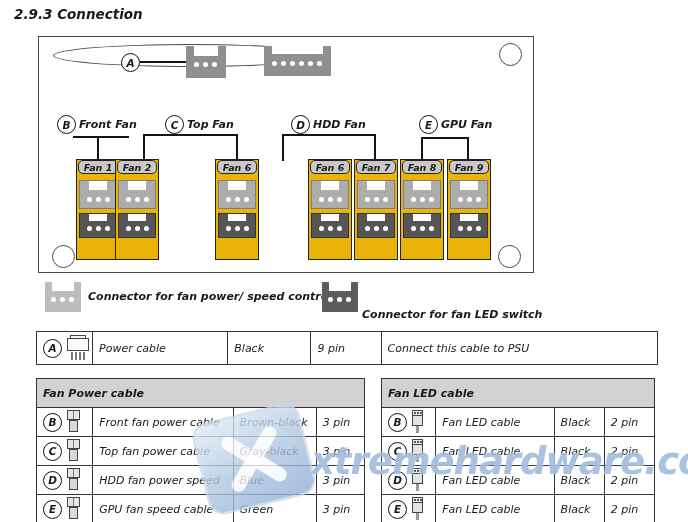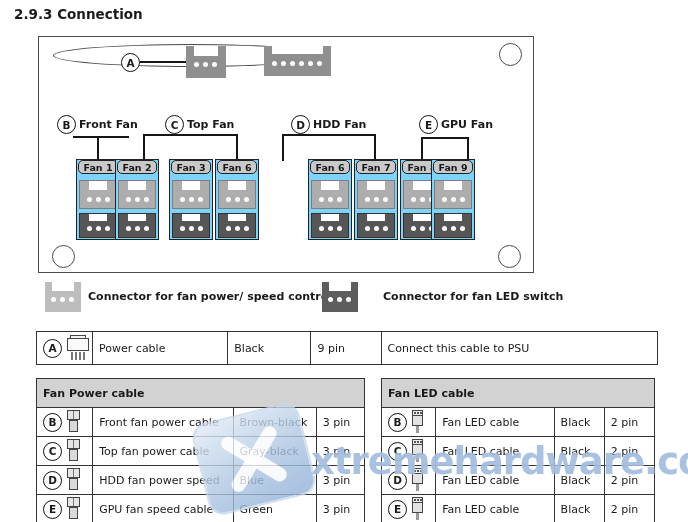--- a/index.html
+++ b/index.html
@@ -1,17 +1,17 @@
 <!DOCTYPE html>
 <html><head>
 <meta charset="utf-8">
 <style>
   html,body{margin:0;padding:0;background:#fff;}
   #stage{position:relative;width:688px;height:522px;background:#fff;outline:1px solid #c9c9c9;
-         font-family:"DejaVu Sans","Liberation Sans",sans-serif;color:#1a1a1a;overflow:hidden;}
+         font-family:"DejaVu Sans","Liberation Sans",sans-serif;color:#1a1a1a;overflow:hidden;font-style:italic;}
 
   
   .title{position:absolute;left:14px;top:6px;font-size:13.5px;font-weight:bold;}
 
   
   .board{position:absolute;left:38px;top:36px;width:494px;height:235px;border:1px solid #4a4a4a;background:#fff;}
   .hole{position:absolute;width:21px;height:21px;border:1px solid #4a4a4a;border-radius:50%;}
   .hole.tl{left:14px;top:7px}.hole.tr{left:460px;top:6px}.hole.bl{left:13px;top:208px}.hole.br{left:459px;top:208px}
 
   .conn{position:absolute;background:#8f8f8f;}
@@ -36,41 +36,41 @@
   .fgroup{position:absolute;top:78px;display:flex;align-items:center;gap:3px;font-size:11px;font-weight:bold;}
   .fg-b{left:18px}.fg-c{left:126px}.fg-d{left:252px}.fg-e{left:380px}
 
   .bh,.bv{position:absolute;background:#151515;}
   .bh{height:2px}.bv{width:2px}
   .bk-b-h{left:34px;top:99px;width:56px}   .bk-b-v{left:58px;top:99px;height:25px}
   .bk-c-h{left:104px;top:97px;width:95px}  .bk-c-v1{left:104px;top:97px;height:27px} .bk-c-v2{left:197px;top:97px;height:27px}
   .bk-d-h{left:243px;top:97px;width:94px}  .bk-d-v1{left:243px;top:97px;height:27px} .bk-d-v2{left:335px;top:97px;height:27px}
   .bk-e-h{left:382px;top:100px;width:48px} .bk-e-v1{left:382px;top:100px;height:24px}.bk-e-v2{left:428px;top:100px;height:24px}
 
-  .slot{position:absolute;top:122px;width:44px;height:81px;border:1.5px solid #222;border-radius:0;background:#7dd3fc;box-sizing:border-box;}
+  .slot{position:absolute;top:122px;width:44px;height:101px;border:1.5px solid #222;border-radius:0;background:#eab308;box-sizing:border-box;}
   .s1{left:37px}.s2{left:76px}.s3{left:130px}.s4{left:176px}.s5{left:222px}
-  .s6{left:269px}.s7{left:315px}.s8{left:361px}.s9{left:392px}
+  .s6{left:269px}.s7{left:315px}.s8{left:361px}.s9{left:408px}
   .slot .tab{position:absolute;left:1px;right:1px;top:0px;height:14px;border:1.5px solid #222;border-radius:5px;
              background:#c9c9c9;font-size:9.5px;font-weight:bold;text-align:center;line-height:14px;box-sizing:border-box;}
   .slot .conn{left:2px;right:2px;}
   .slot .cl{top:20px;height:29px;background:#adadad;border:1px solid #7d7d7d;box-sizing:border-box;}
   .slot .cd{top:53px;height:25px;background:#565656;border:1px solid #333;box-sizing:border-box;}
   .slot .notch{left:25%;width:50%;height:32%;}
   .slot .dots3{left:7px;}
   .slot .cl .dots3{top:16px;}
   .slot .cd .dots3{top:12px;}
 
   
   .legend-icon{position:absolute;width:36px;height:30px;}
   .legend-icon .dots3{left:6px;top:15px;}
   .li-power{left:45px;top:282px;background:#bdbdbd;}
   .li-led{left:322px;top:282px;background:#5d5d5d;}
   .legend-label{position:absolute;font-size:11px;font-weight:bold;}
   .ll-power{left:88px;top:290px;}
-  .ll-led{left:362px;top:290px;margin-left:21px;}
+  .ll-led{left:362px;top:308px;}
 
   
   table.t{position:absolute;border-collapse:collapse;table-layout:fixed;font-size:11px;}
   table.t td{border:1px solid #333;padding:2px 6px;overflow:hidden;white-space:nowrap;}
   td.iconcell{display:table-cell;padding:2px 2px 2px 5px;}
   .icwrap{display:flex;align-items:center;gap:5px;}
   td.hdr{background:#d2d2d2;font-weight:bold;padding:1px 8px;height:15px;}
 
   .ta{left:36px;top:331px;width:622px;}
   .ta td{height:28px;}
@@ -172,31 +172,20 @@
       <div class="tab">Fan 2</div>
       <div class="conn cl">
           <div class="notch"></div>
           <div class="dots3"></div>
         </div>
       <div class="conn cd">
           <div class="notch"></div>
           <div class="dots3"></div>
         </div>
     </div>
-    <div class="slot s3">
-      <div class="tab">Fan 3</div>
-      <div class="conn cl">
-          <div class="notch"></div>
-          <div class="dots3"></div>
-        </div>
-      <div class="conn cd">
-          <div class="notch"></div>
-          <div class="dots3"></div>
-        </div>
-    </div>
     <div class="slot s4">
       <div class="tab">Fan 6</div>
       <div class="conn cl">
           <div class="notch"></div>
           <div class="dots3"></div>
         </div>
       <div class="conn cd">
           <div class="notch"></div>
           <div class="dots3"></div>
         </div>

